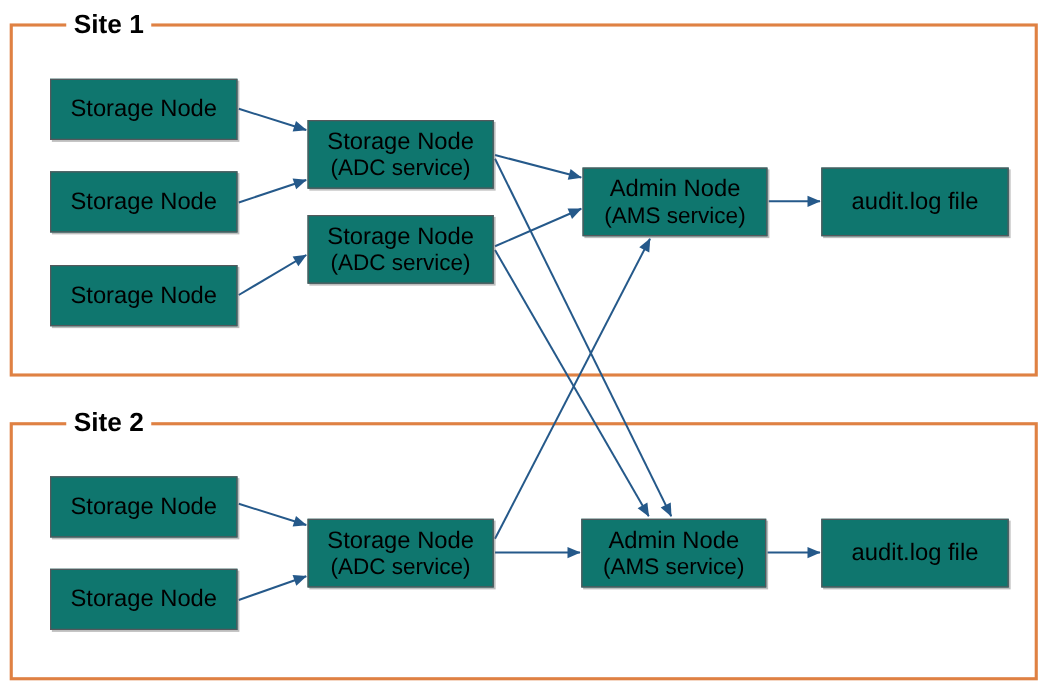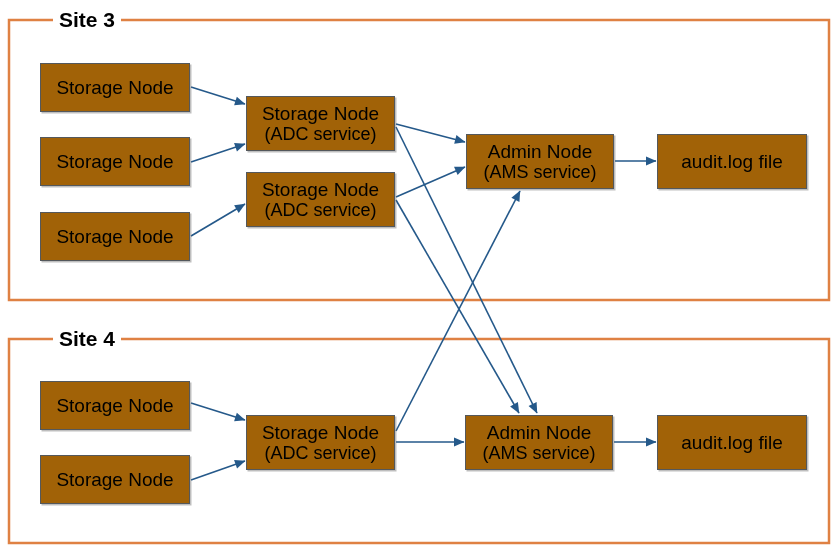--- a/index.html
+++ b/index.html
@@ -3,21 +3,21 @@
 <meta charset="utf-8">
 <style>
   html,body{margin:0;padding:0;background:#ffffff;}
   .stage{
     position:relative;width:838px;height:547px;background:#ffffff;
     font-family:"Liberation Sans",sans-serif;color:#000;overflow:hidden;
   }
   .layer{position:absolute;left:0;top:0;width:838px;height:547px;}
   .box{
     position:absolute;box-sizing:border-box;
-    background:#a16207;border:1.5px solid #54585C;
+    background:#0f766e;border:1.5px solid #54585C;
     box-shadow:1.5px 1.5px 0 rgba(110,110,110,.45);
     display:flex;flex-direction:column;align-items:center;justify-content:center;
     text-align:center;line-height:1.12;
   }
   .t1{font-size:19px;}
   .t2{font-size:18px;}
   .site-label{
     position:absolute;background:#ffffff;padding:0 6px;
     font-size:21px;font-weight:bold;height:24px;line-height:24px;
   }
@@ -96,16 +96,16 @@
 
   <div class="box" style="left:465px;top:415px;width:148px;height:55px">
     <span class="t1">Admin Node</span>
     <span class="t2">(AMS service)</span>
   </div>
 
   <div class="box" style="left:657px;top:415px;width:150px;height:55px">
     <span class="t1">audit.log file</span>
   </div>
 
-  <div class="site-label" style="left:53px;top:8px">Site 3</div>
-  <div class="site-label" style="left:53px;top:327px">Site 4</div>
+  <div class="site-label" style="left:53px;top:8px">Site 1</div>
+  <div class="site-label" style="left:53px;top:327px">Site 2</div>
 
 </div>
 
 </body></html>

